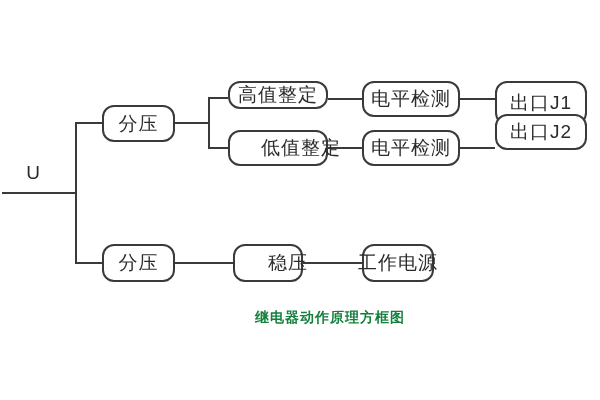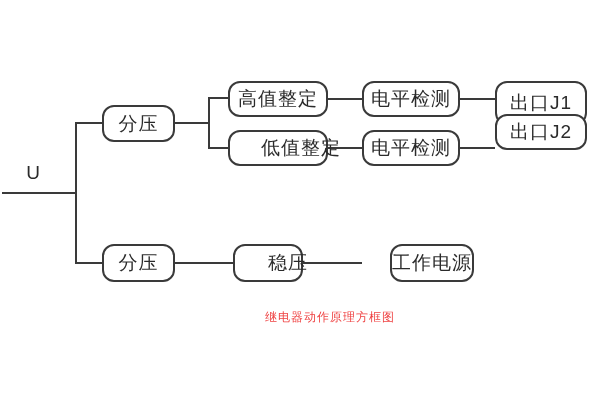--- a/index.html
+++ b/index.html
@@ -43,35 +43,36 @@
     text-align: center;
     font-size: 19px;
     color: #2b2b2b;
   }
   .caption {
     position: absolute;
     left: 200px;
     top: 309px;
     width: 260px;
     text-align: center;
-    font-size: 12px;
+    font-size: 14px;
     letter-spacing: 1px;
-    color: #ef4444;
+    color: #15803d;
+    font-weight: bold;
   }
   
   #n-divider-top   { left:102px; top:105px; width:73px;  height:37px; }
-  #n-high-set      { left:228px; top:81px;  width:100px; height:36px;text-align:right; }
+  #n-high-set      { left:228px; top:81px;  width:100px; height:28px;text-align:right; }
   #n-low-set       { left:228px; top:130px; width:100px; height:36px;padding-left:46px; }
   #n-level-det-1   { left:362px; top:81px;  width:98px;  height:36px; }
   #n-level-det-2   { left:362px; top:130px; width:98px;  height:36px; }
   #n-out-j1        { left:495px; top:81px;  width:92px;  height:44px; }
   #n-out-j2        { left:495px; top:114px; width:92px;  height:36px; }
   #n-divider-bot   { left:102px; top:244px; width:73px;  height:38px; }
   #n-regulator     { left:233px; top:244px; width:70px;  height:38px;padding-left:40px; }
-  #n-work-power    { left:362px; top:244px; width:84px;  height:38px;margin-left:28px; }
+  #n-work-power    { left:362px; top:244px; width:72px;  height:38px; }
   
   #w-input         { left:2px;   top:192px; width:74px;  height:2px; }
   #w-trunk         { left:75px;  top:122px; width:2px;   height:142px; }
   #w-stub-top      { left:77px;  top:122px; width:25px;  height:2px; }
   #w-divtop-branch { left:175px; top:122px; width:34px;  height:2px; }
   #w-branch        { left:208px; top:97px;  width:2px;   height:52px; }
   #w-stub-high     { left:210px; top:97px;  width:18px;  height:2px; }
   #w-stub-low      { left:210px; top:147px; width:18px;  height:2px; }
   #w-high-level    { left:328px; top:98px;  width:34px;  height:2px; }
   #w-level-j1      { left:460px; top:98px;  width:35px;  height:2px; }

